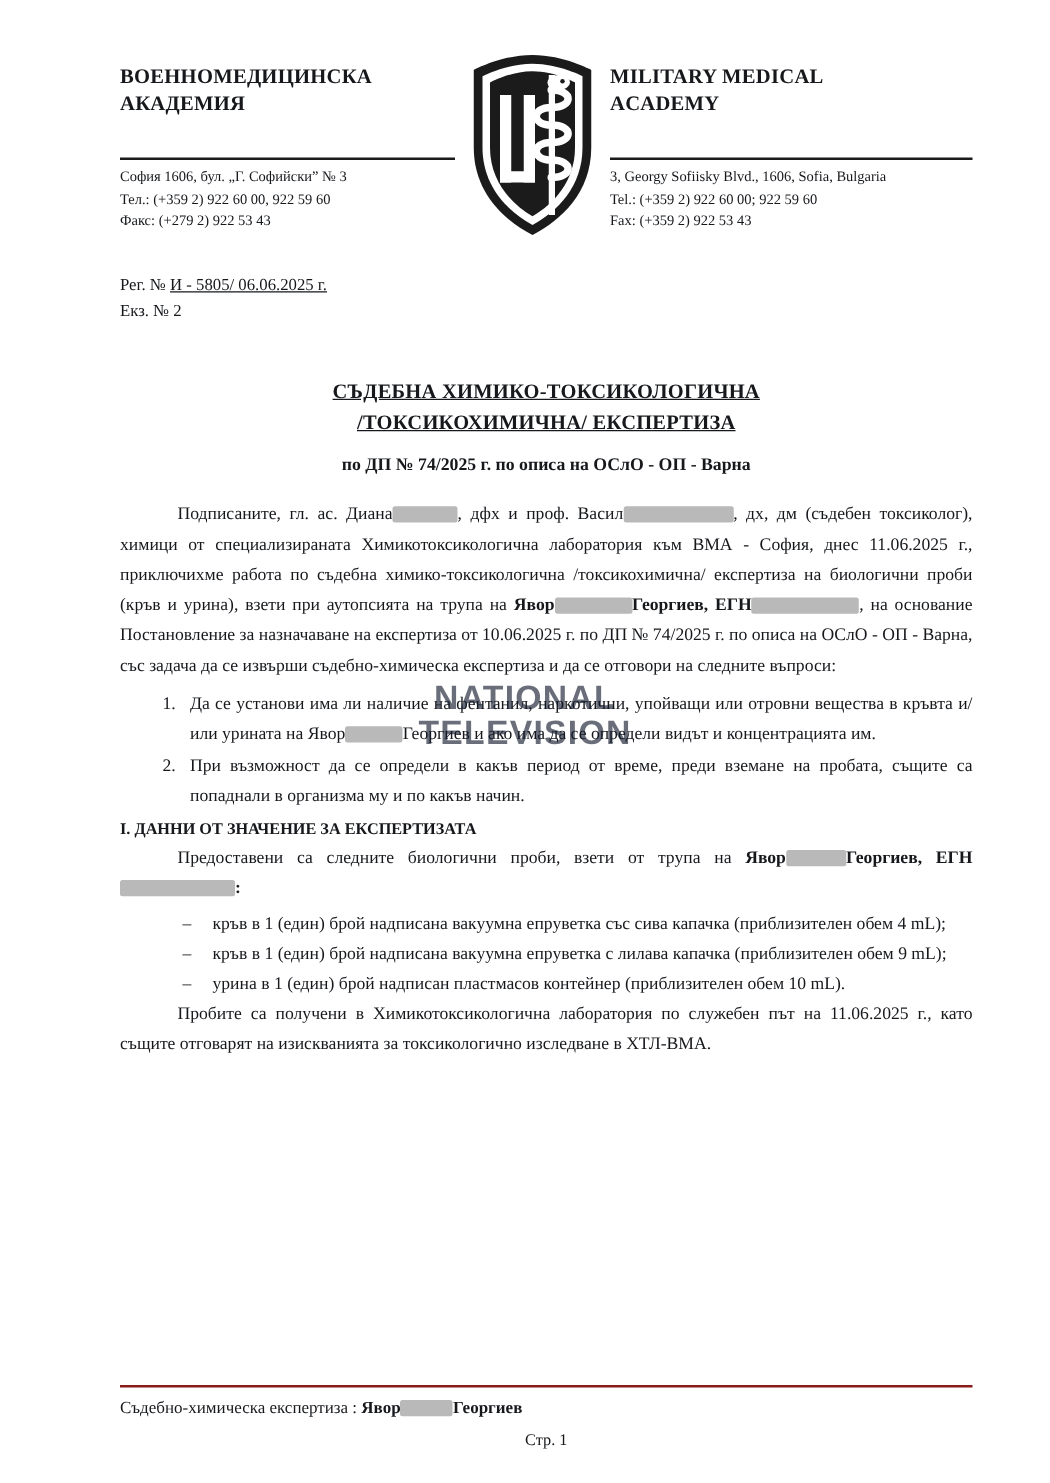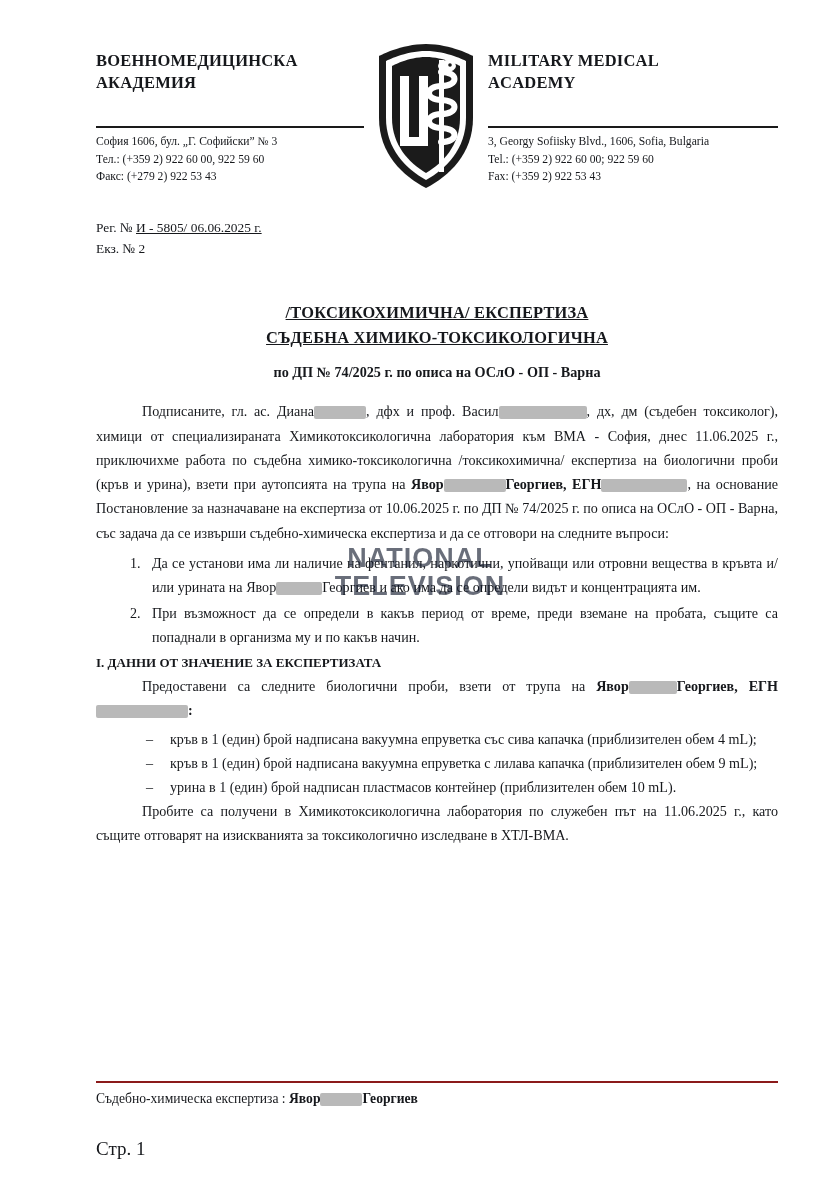--- a/index.html
+++ b/index.html
@@ -179,23 +179,23 @@
   .footer-rule {
     border: none;
     border-top: 2.2px solid #8b1a1a;
     margin: 0 0 6px 0;
   }
   .footer-line {
     font-size: 13.6px;
     line-height: 1.5;
   }
   .footer-page {
-    margin-top: 29px;
-    text-align: left;
-    font-size: 19px;
+    margin-top: 8px;
+    text-align: center;
+    font-size: 13px;
   }
 </style>
 </head>
 <body>
 
 <div class="page">
 
   <div class="letterhead">
 
     <div class="lh-col left">
@@ -249,22 +249,22 @@
   </div>
 
   <div class="reg-block">
     <div class="reg-line-1">
       <span>Рег. № </span><span class="u">И - 5805/ 06.06.2025 г.</span>
     </div>
     <div>Екз. № 2</div>
   </div>
 
   <div class="doc-title">
+    <div><span>СЪДЕБНА ХИМИКО-ТОКСИКОЛОГИЧНА</span></div>
     <div><span>/ТОКСИКОХИМИЧНА/ ЕКСПЕРТИЗА</span></div>
-    <div><span>СЪДЕБНА ХИМИКО-ТОКСИКОЛОГИЧНА</span></div>
   </div>
   <div class="doc-subtitle">по ДП № 74/2025 г. по описа на ОСлО - ОП - Варна</div>
 
   <div class="body-text">
     <p class="para"><span>Подписаните, гл. ас. Диана</span><span class="redact r1"></span><span>, дфх и проф. Васил</span><span class="redact r2"></span><span>, дх, дм (съдебен   токсиколог),   химици   от   специализираната   Химикотоксикологична лаборатория към ВМА - София, днес 11.06.2025 г., приключихме работа по съдебна химико-токсикологична /токсикохимична/ експертиза на биологични проби (кръв и урина), взети при аутопсията на трупа на </span><span class="b">Явор</span><span class="redact r3"></span><span class="b">Георгиев, ЕГН</span><span class="redact r4"></span><span>, на основание Постановление за назначаване на експертиза от 10.06.2025 г. по ДП № 74/2025 г. по описа на ОСлО - ОП - Варна, със задача да се извърши съдебно-химическа експертиза и да се отговори на следните въпроси:</span></p>
 
     <ol class="q-list">
       <li><span>Да се установи има ли наличие на фентанил, наркотични, упойващи или отровни вещества в кръвта и/или урината на Явор</span><span class="redact r5"></span><span>Георгиев и ако има да се определи видът и концентрацията им.</span></li>
       <li><span>При възможност да се определи в какъв период от време, преди вземане на пробата, същите са попаднали в организма му и по какъв начин.</span></li>
     </ol>

